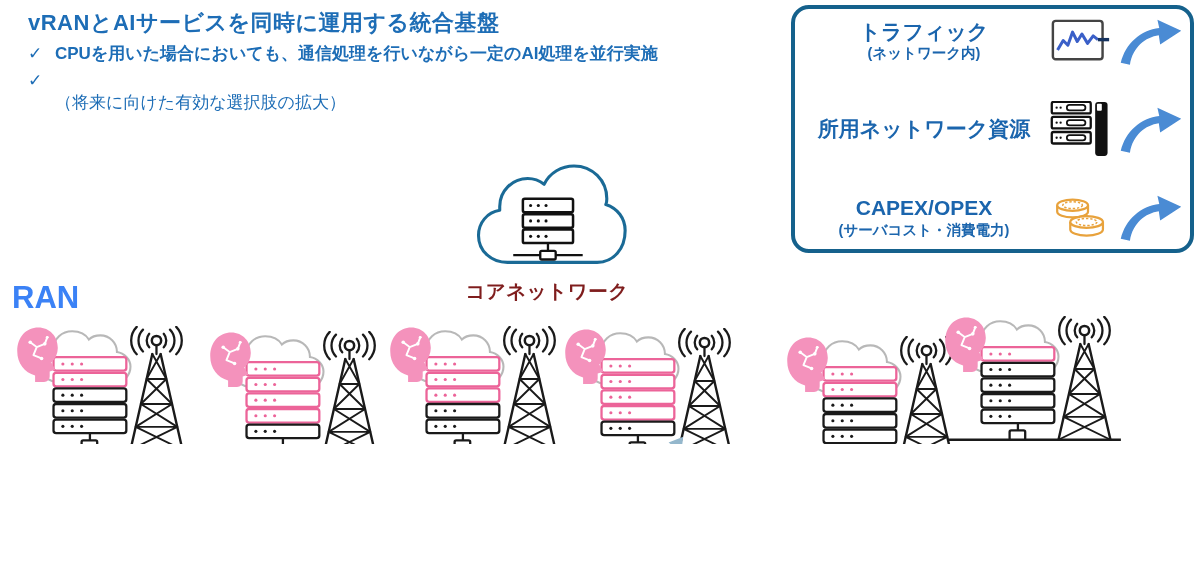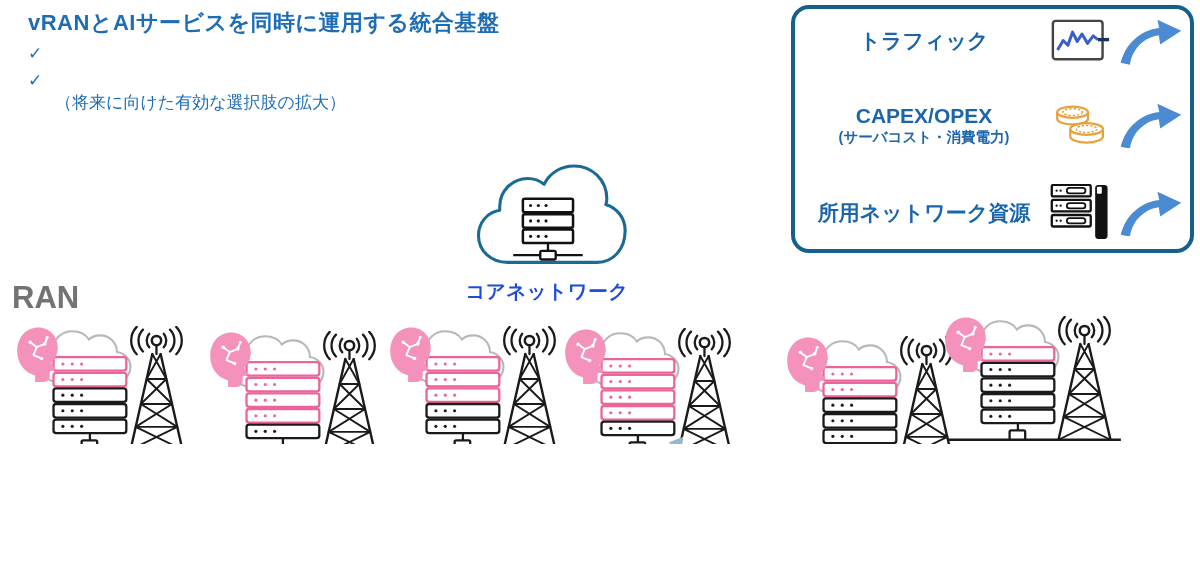--- a/index.html
+++ b/index.html
@@ -16,23 +16,23 @@
            border:4px solid #15618c;border-radius:18px;display:flex;flex-direction:column;
            justify-content:space-between;padding:8px 3px 8px 6px;background:#fff;}
   .kpi-row{display:flex;align-items:center;}
   .kpi-label{flex:1;text-align:center;color:#1b65ad;font-weight:bold;}
   .kpi-title{font-size:21px;line-height:1.25;}
   .kpi-sub{font-size:14.5px;line-height:1.2;}
   .kpi-icon{width:68px;flex:0 0 68px;display:flex;justify-content:center;align-items:center;}
   .kpi-arrow{width:72px;flex:0 0 72px;display:flex;justify-content:center;align-items:center;}
   
   .core{position:absolute;left:462px;top:164px;width:170px;text-align:center;}
-  .core-label{margin-top:2px;font-size:19.5px;font-weight:bold;color:#1d4ed8;letter-spacing:.5px;}
+  .core-label{margin-top:2px;font-size:19.5px;font-weight:bold;color:#7f1d1d;letter-spacing:.5px;}
   
-  .ran-label{position:absolute;left:12px;top:280px;font-size:31px;font-weight:bold;color:#737373;}
+  .ran-label{position:absolute;left:12px;top:280px;font-size:31px;font-weight:bold;color:#3b82f6;}
   
   .unit{position:absolute;width:215px;height:254px;}
   #u0{left:10px;top:326px;}  #u1{left:203px;top:331px;}  #u2{left:383px;top:326px;}
   #u3{left:558px;top:328px;} #u4{left:780px;top:336px;}  #u5{left:938px;top:316px;}
   .station{position:absolute;left:4px;top:0;width:182px;height:130px;}
   .station svg{width:100%;height:100%;}
   .arrows{position:absolute;width:44px;height:62px;}
   .arrows svg{width:100%;height:100%;}
   #u0 .arrows{left:106px;top:118px;}
   #u1 .arrows{left:90px;top:124px;transform:rotate(38deg);}
@@ -51,60 +51,40 @@
 </style>
 </head>
 <body>
 
 <div class="canvas">
 
   <div class="header">
     <div class="title">vRANとAIサービスを同時に運用する統合基盤</div>
     <div class="bullet">
       <span class="mark">✓</span>
+      <span>CPUを用いた場合においても、通信処理を行いながら一定のAI処理を並行実施</span>
     </div>
     <div class="bullet">
       <span class="mark">✓</span>
     </div>
     <div class="note">（将来に向けた有効な選択肢の拡大）</div>
   </div>
 
   <div class="kpi-box">
 
     <div class="kpi-row">
       <div class="kpi-label">
         <div class="kpi-title">トラフィック</div>
+        <div class="kpi-sub">(ネットワーク内)</div>
       </div>
       <div class="kpi-icon">
         <svg viewBox="0 0 64 46" width="60">
           <rect x="2" y="2" width="53" height="41" rx="3" fill="#fff" stroke="#444" stroke-width="2.6"></rect>
           <polyline points="7,33 13,23 18,28 23,14 28,24 33,16 39,26 45,18 50,22" fill="none" stroke="#3a5fc8" stroke-width="3.2" stroke-linejoin="round"></polyline>
           <line x1="50" y1="22" x2="62" y2="22" stroke="#16335f" stroke-width="3.6"></line>
-        </svg>
-      </div>
-      <div class="kpi-arrow">
-        <svg viewBox="0 0 72 52" width="66">
-            <path d="M3,50 C8,29 25,14 45,12 L43,3 L69,15 L46,30 L44.5,20 C30,22 16,33 13,52 Z" fill="#4a8bd4"></path>
-          </svg>
-      </div>
-    </div>
-
-    <div class="kpi-row">
-      <div class="kpi-label">
-        <div class="kpi-title">CAPEX/OPEX</div>
-        <div class="kpi-sub">(サーバコスト・消費電力)</div>
-      </div>
-      <div class="kpi-icon">
-        <svg viewBox="0 0 60 50" width="56">
-          <path d="M4.5,12 L4.5,19 C4.5,22.3 11.9,25 21,25 C30.1,25 37.5,22.3 37.5,19 L37.5,12" fill="#fff" stroke="#e8a23c" stroke-width="2.4"></path>
-          <ellipse cx="21" cy="12" rx="16.5" ry="6" fill="#fff" stroke="#e8a23c" stroke-width="2.4"></ellipse>
-          <ellipse cx="21" cy="12" rx="10.5" ry="3.6" fill="none" stroke="#e8a23c" stroke-width="1.6" stroke-dasharray="2.5 2"></ellipse>
-          <path d="M18.5,30 L18.5,38 C18.5,41.5 26.3,44.5 36,44.5 C45.7,44.5 53.5,41.5 53.5,38 L53.5,30" fill="#fff" stroke="#e8a23c" stroke-width="2.4"></path>
-          <ellipse cx="36" cy="30" rx="17.5" ry="6.3" fill="#fff" stroke="#e8a23c" stroke-width="2.4"></ellipse>
-          <ellipse cx="36" cy="30" rx="11" ry="3.8" fill="none" stroke="#e8a23c" stroke-width="1.6" stroke-dasharray="2.5 2"></ellipse>
         </svg>
       </div>
       <div class="kpi-arrow">
         <svg viewBox="0 0 72 52" width="66">
             <path d="M3,50 C8,29 25,14 45,12 L43,3 L69,15 L46,30 L44.5,20 C30,22 16,33 13,52 Z" fill="#4a8bd4"></path>
           </svg>
       </div>
     </div>
 
     <div class="kpi-row">
@@ -120,20 +100,42 @@
             <circle cx="12" cy="7.5" r="1.3" fill="#111"></circle>
           <circle cx="7.5" cy="24.5" r="1.3" fill="#111"></circle>
             <circle cx="12" cy="24.5" r="1.3" fill="#111"></circle>
           <circle cx="7.5" cy="41.5" r="1.3" fill="#111"></circle>
             <circle cx="12" cy="41.5" r="1.3" fill="#111"></circle>
           <rect x="19" y="4.5" width="21" height="6" rx="3" fill="#fff" stroke="#111" stroke-width="2"></rect>
           <rect x="19" y="21.5" width="21" height="6" rx="3" fill="#fff" stroke="#111" stroke-width="2"></rect>
           <rect x="19" y="38.5" width="21" height="6" rx="3" fill="#fff" stroke="#111" stroke-width="2"></rect>
           <rect x="51" y="1" width="14" height="61" rx="3.5" fill="#111"></rect>
           <rect x="53" y="3" width="5.5" height="8" rx="1" fill="#fff"></rect>
+        </svg>
+      </div>
+      <div class="kpi-arrow">
+        <svg viewBox="0 0 72 52" width="66">
+            <path d="M3,50 C8,29 25,14 45,12 L43,3 L69,15 L46,30 L44.5,20 C30,22 16,33 13,52 Z" fill="#4a8bd4"></path>
+          </svg>
+      </div>
+    </div>
+
+    <div class="kpi-row">
+      <div class="kpi-label">
+        <div class="kpi-title">CAPEX/OPEX</div>
+        <div class="kpi-sub">(サーバコスト・消費電力)</div>
+      </div>
+      <div class="kpi-icon">
+        <svg viewBox="0 0 60 50" width="56">
+          <path d="M4.5,12 L4.5,19 C4.5,22.3 11.9,25 21,25 C30.1,25 37.5,22.3 37.5,19 L37.5,12" fill="#fff" stroke="#e8a23c" stroke-width="2.4"></path>
+          <ellipse cx="21" cy="12" rx="16.5" ry="6" fill="#fff" stroke="#e8a23c" stroke-width="2.4"></ellipse>
+          <ellipse cx="21" cy="12" rx="10.5" ry="3.6" fill="none" stroke="#e8a23c" stroke-width="1.6" stroke-dasharray="2.5 2"></ellipse>
+          <path d="M18.5,30 L18.5,38 C18.5,41.5 26.3,44.5 36,44.5 C45.7,44.5 53.5,41.5 53.5,38 L53.5,30" fill="#fff" stroke="#e8a23c" stroke-width="2.4"></path>
+          <ellipse cx="36" cy="30" rx="17.5" ry="6.3" fill="#fff" stroke="#e8a23c" stroke-width="2.4"></ellipse>
+          <ellipse cx="36" cy="30" rx="11" ry="3.8" fill="none" stroke="#e8a23c" stroke-width="1.6" stroke-dasharray="2.5 2"></ellipse>
         </svg>
       </div>
       <div class="kpi-arrow">
         <svg viewBox="0 0 72 52" width="66">
             <path d="M3,50 C8,29 25,14 45,12 L43,3 L69,15 L46,30 L44.5,20 C30,22 16,33 13,52 Z" fill="#4a8bd4"></path>
           </svg>
       </div>
     </div>
   </div>
 

